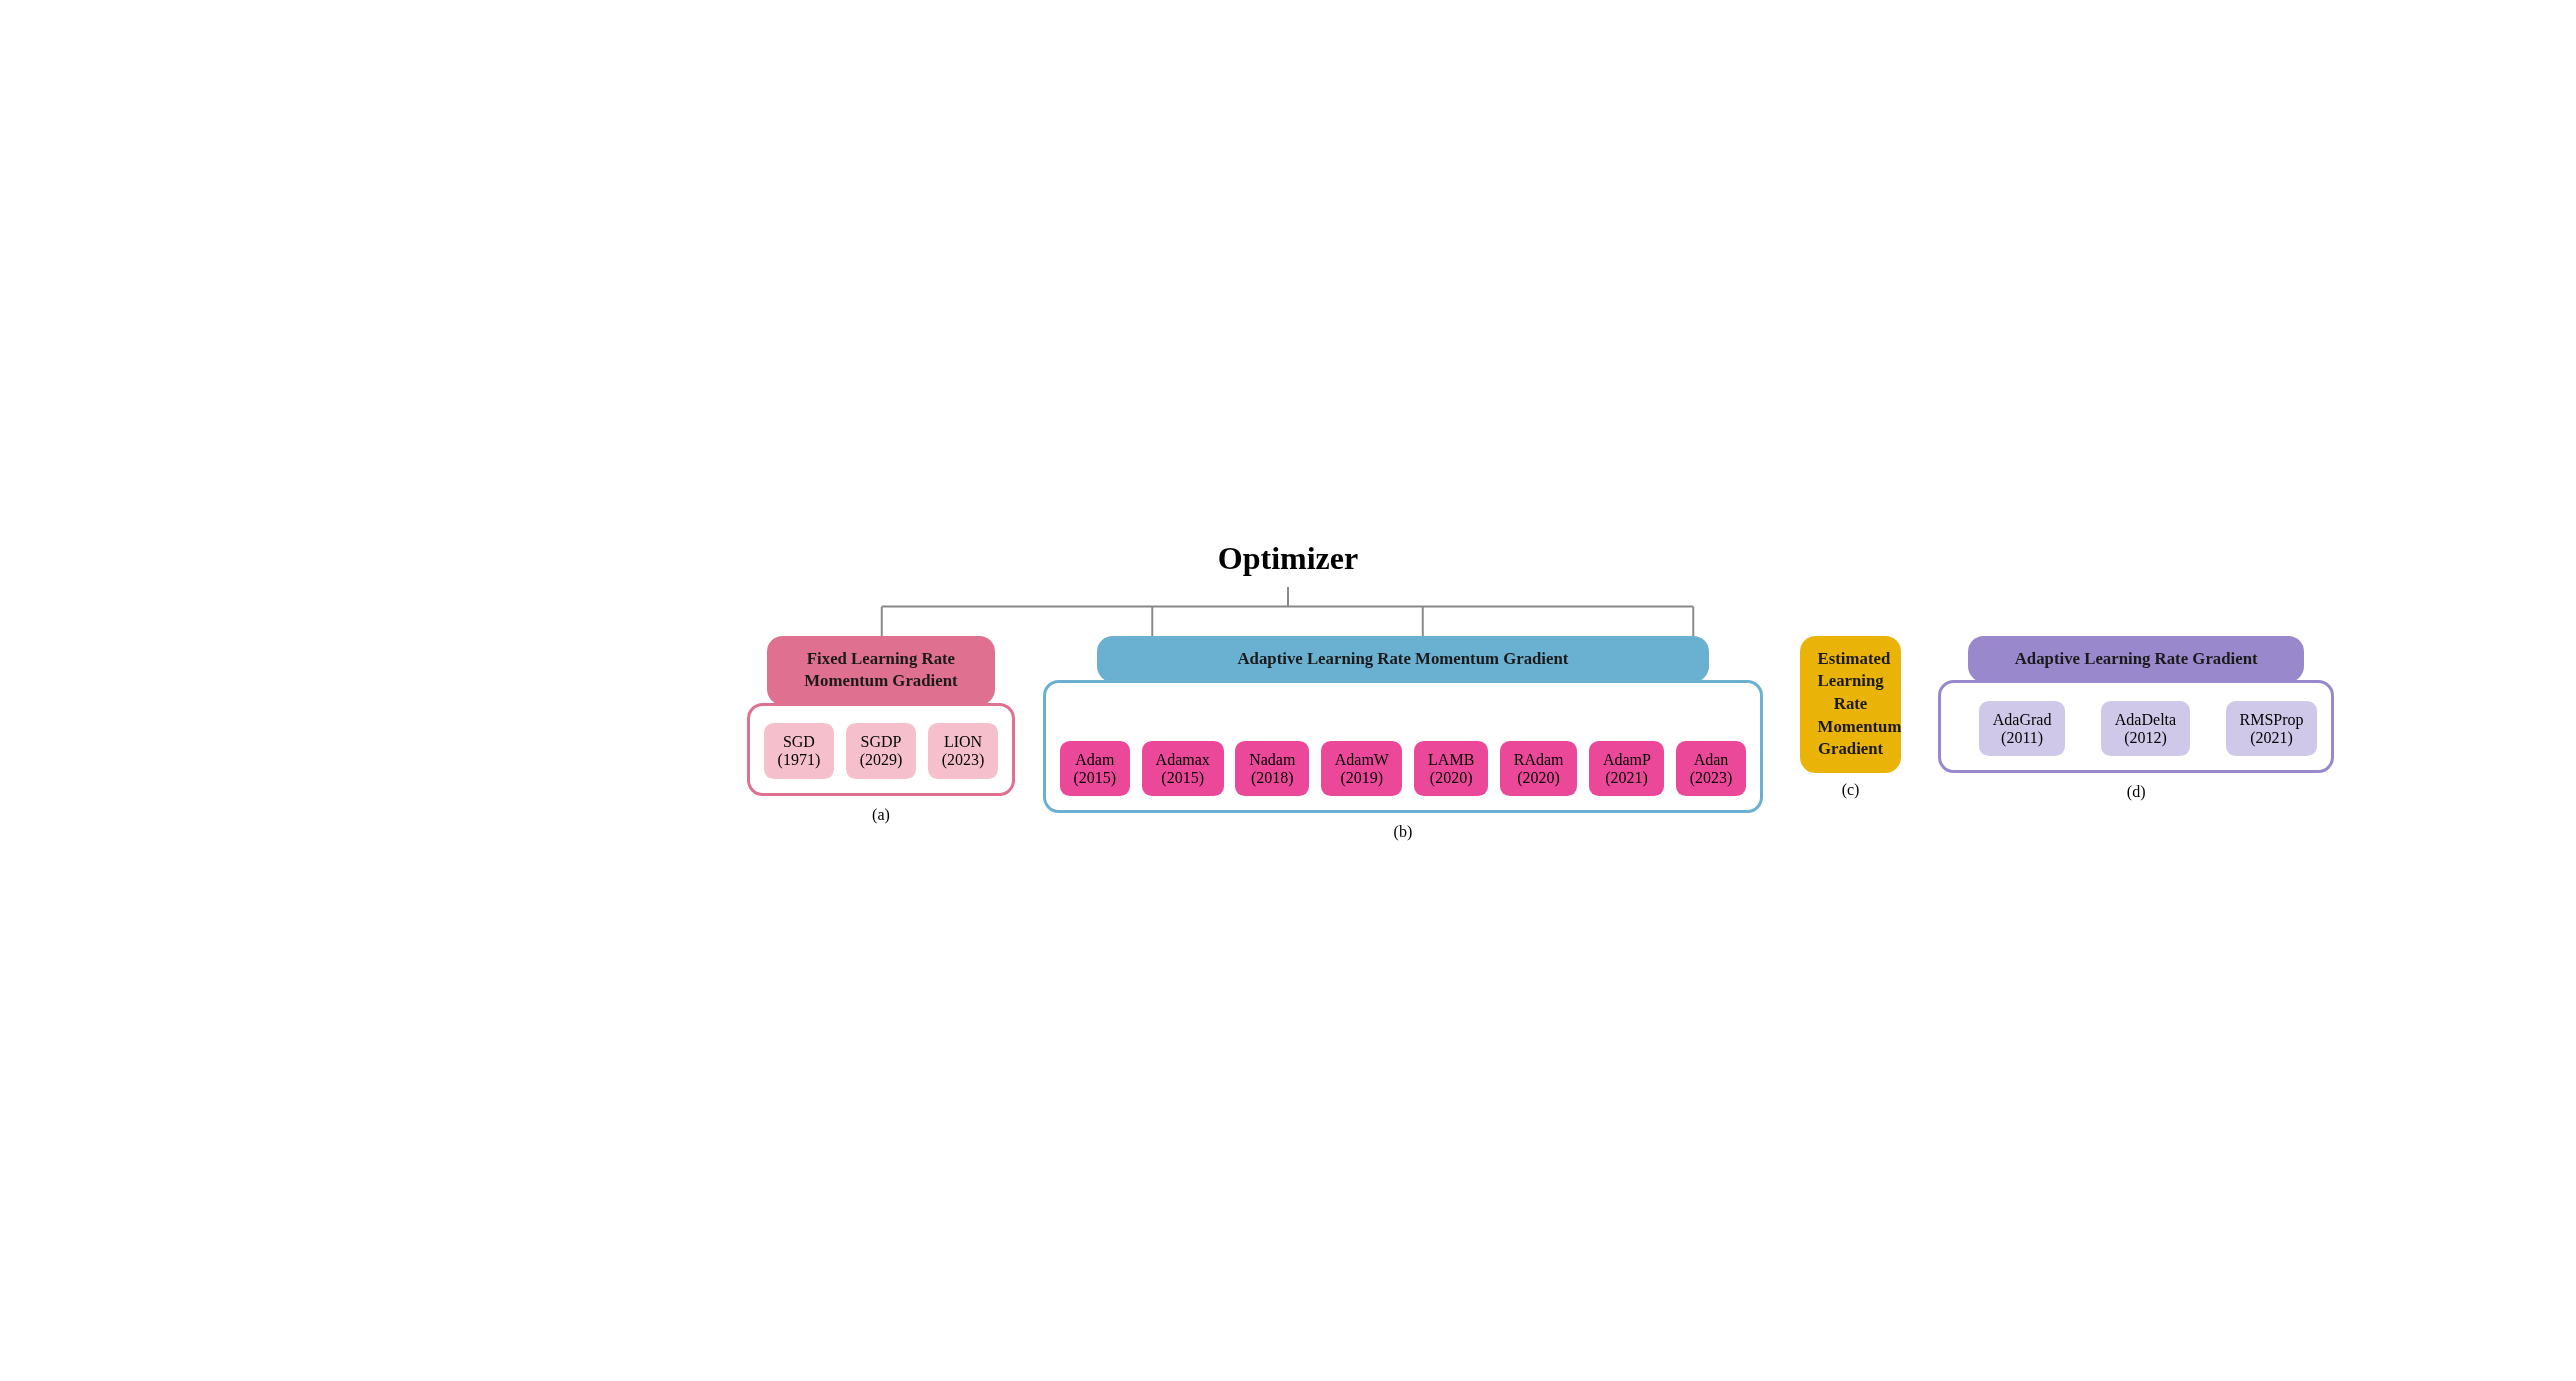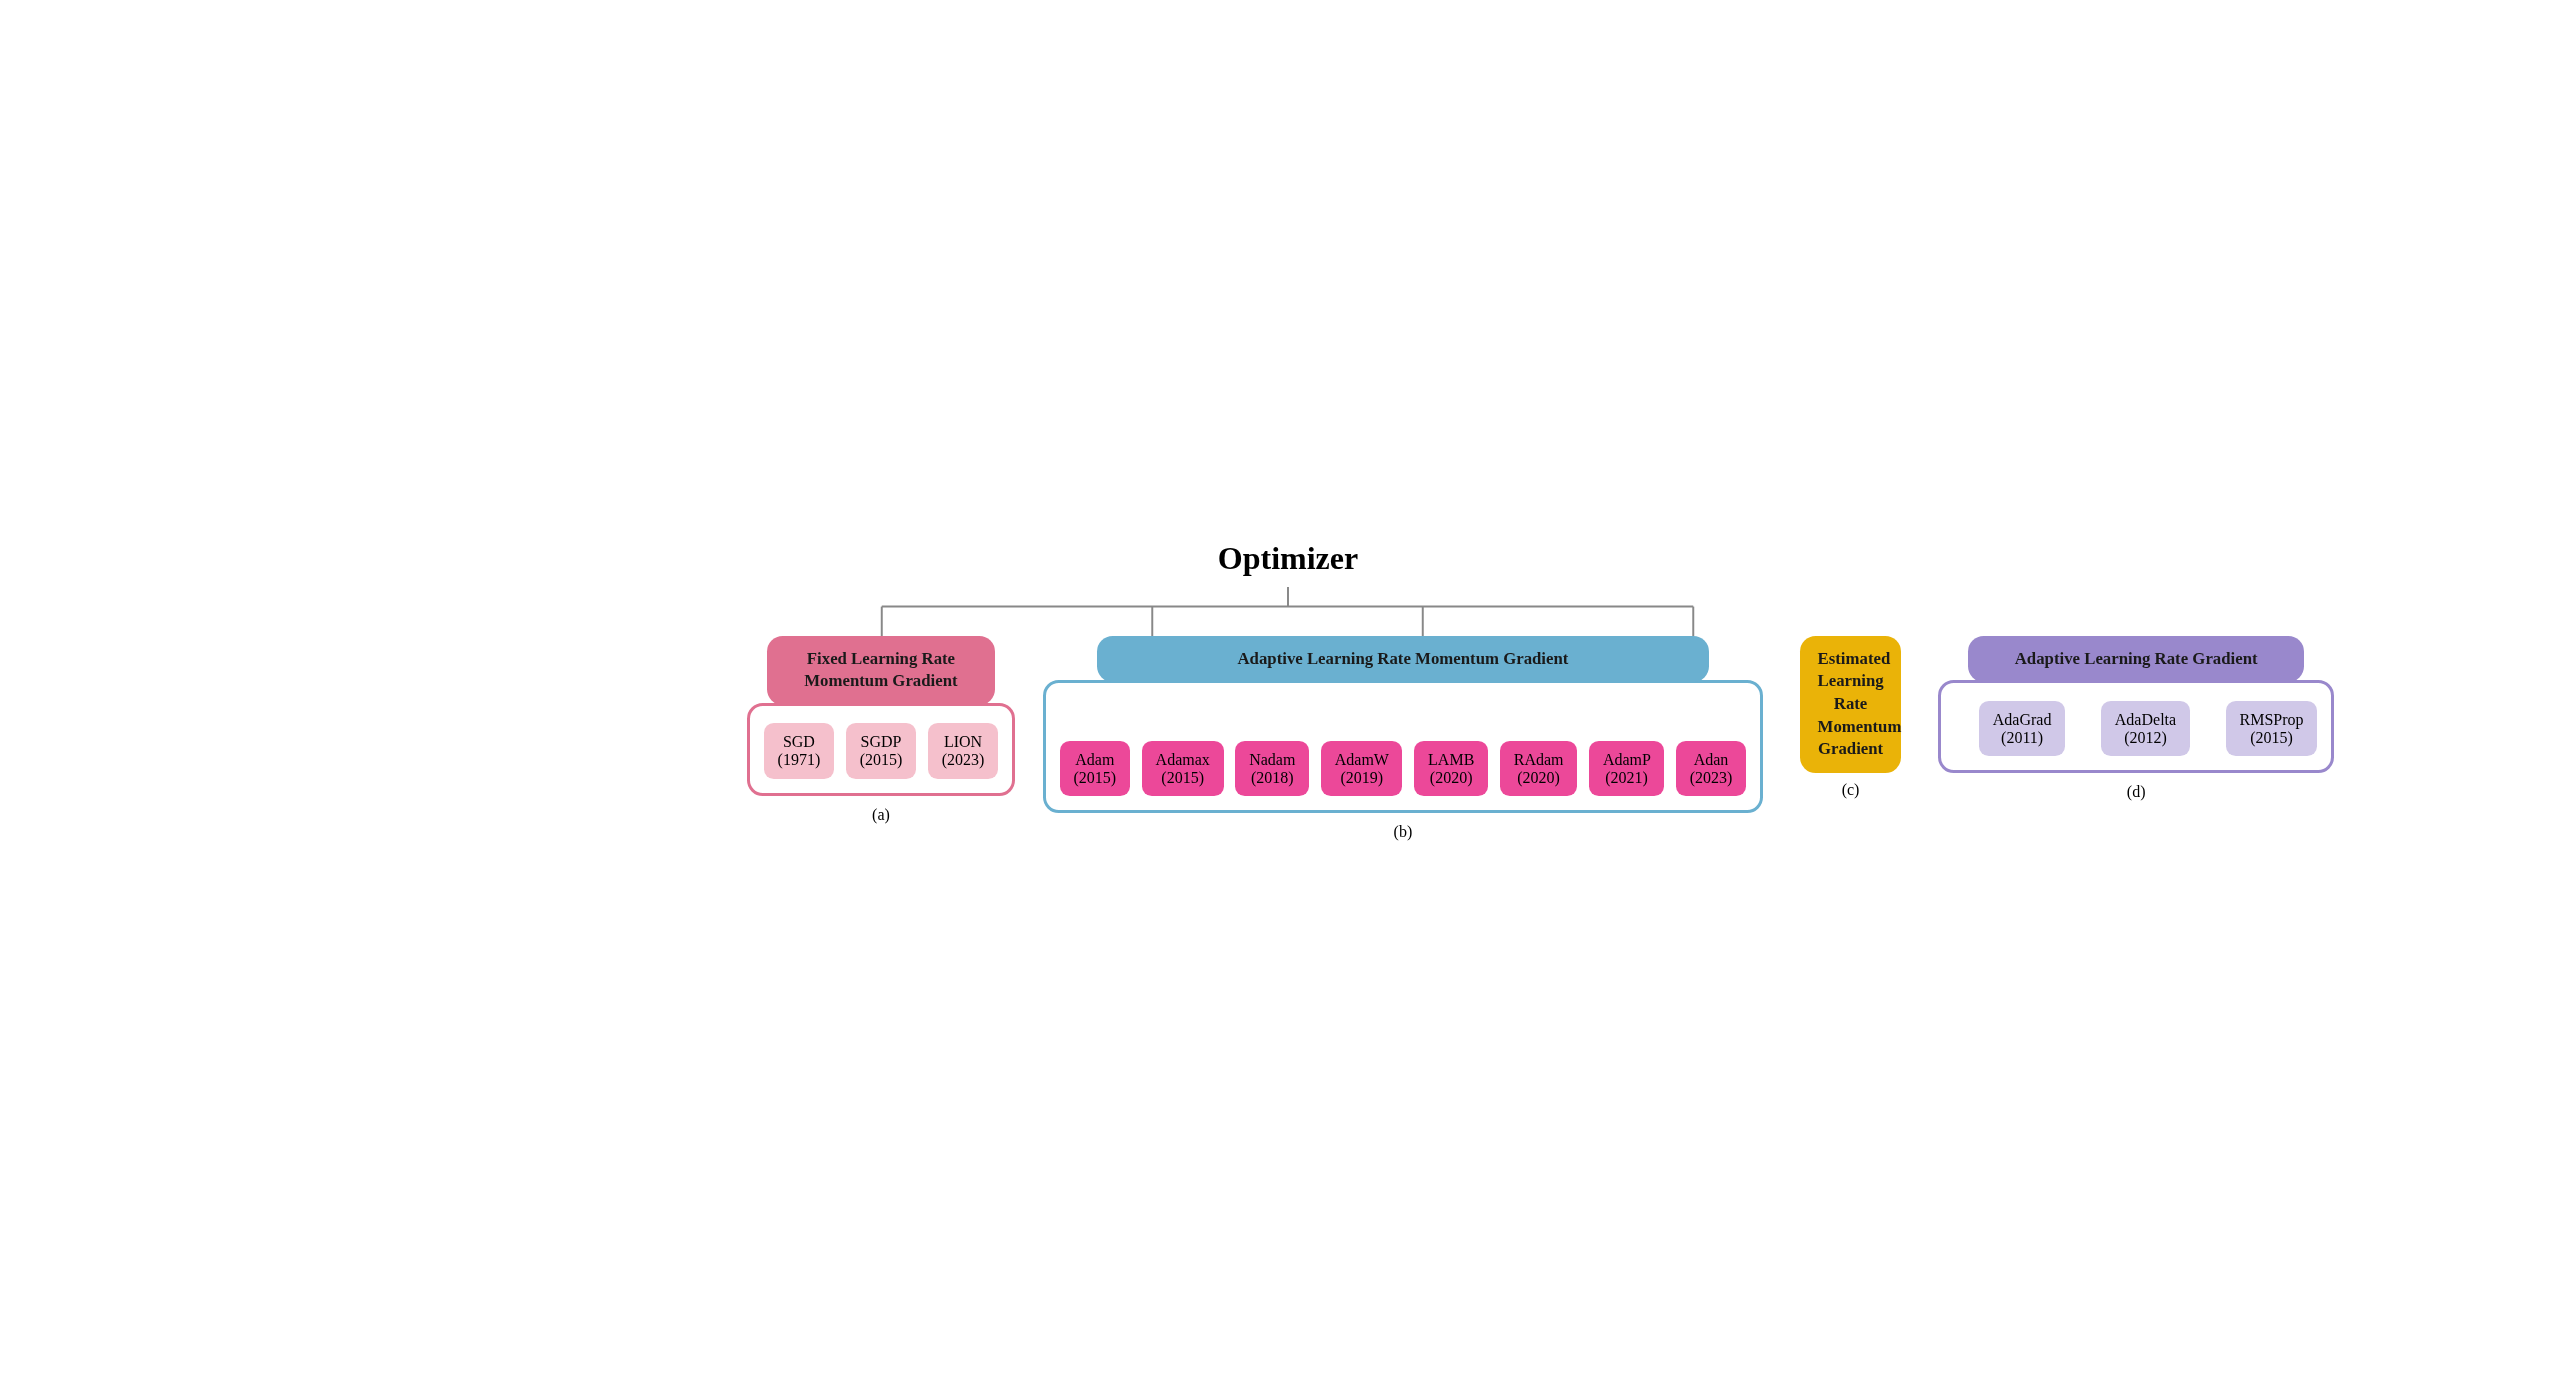--- a/index.html
+++ b/index.html
@@ -146,21 +146,21 @@
       <line x1="687" y1="20" x2="687" y2="50" stroke="#888" stroke-width="2"></line>
       <line x1="962" y1="20" x2="962" y2="50" stroke="#888" stroke-width="2"></line>
     </svg>
   </div>
 
   <div class="columns-row" id="columns-row">
   <div class="column">
         <div class="cat-header pink">Fixed Learning Rate Momentum Gradient</div>
         <div class="outer-box pink">
           <div class="item-pill pink">SGD (1971)</div>
-          <div class="item-pill pink">SGDP (2015)</div>
+          <div class="item-pill pink">SGDP (2029)</div>
           <div class="item-pill pink">LION (2023)</div>
         </div>
         <div class="caption">(a)</div>
       </div>
       <div class="column">
         <div class="cat-header blue">Adaptive Learning Rate Momentum Gradient</div>
         <div class="outer-box blue">
           <div class="item-pill blue">Adam (2015)</div>
           <div class="item-pill blue">Adamax (2015)</div>
           <div class="item-pill blue">Nadam (2018)</div>
@@ -174,19 +174,19 @@
       </div>
       <div class="column">
         <div class="cat-header teal">Estimated Learning Rate Momentum Gradient</div>
         <div class="caption">(c)</div>
       </div>
       <div class="column">
         <div class="cat-header purple">Adaptive Learning Rate Gradient</div>
         <div class="outer-box purple">
           <div class="item-pill purple">AdaGrad (2011)</div>
           <div class="item-pill purple">AdaDelta (2012)</div>
-          <div class="item-pill purple">RMSProp (2015)</div>
+          <div class="item-pill purple">RMSProp (2021)</div>
         </div>
         <div class="caption">(d)</div>
       </div>
     </div>
 </div>
 
 
 </body></html>

